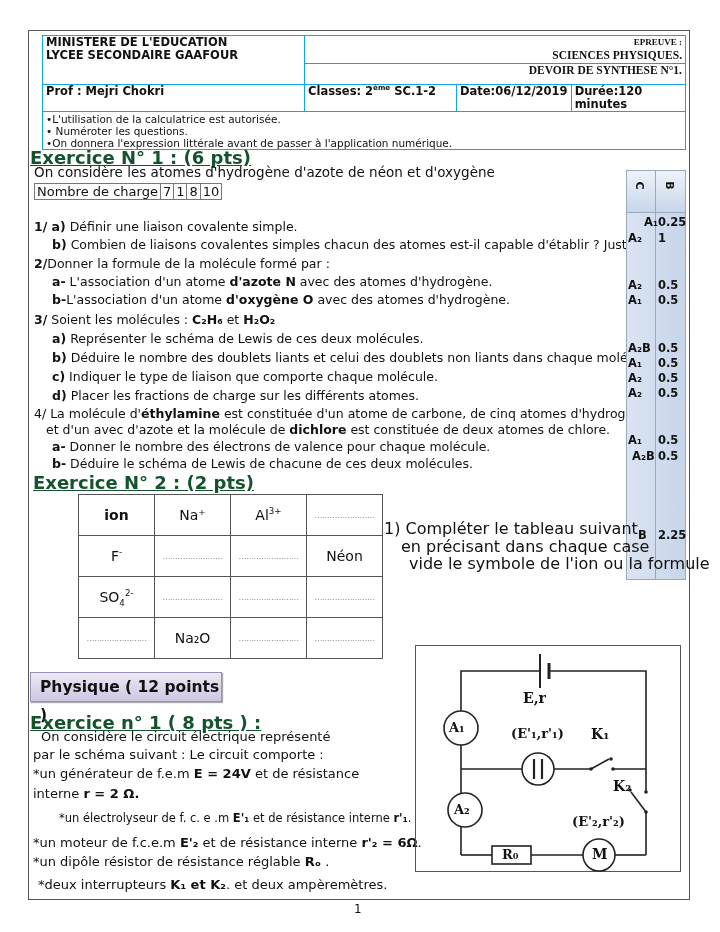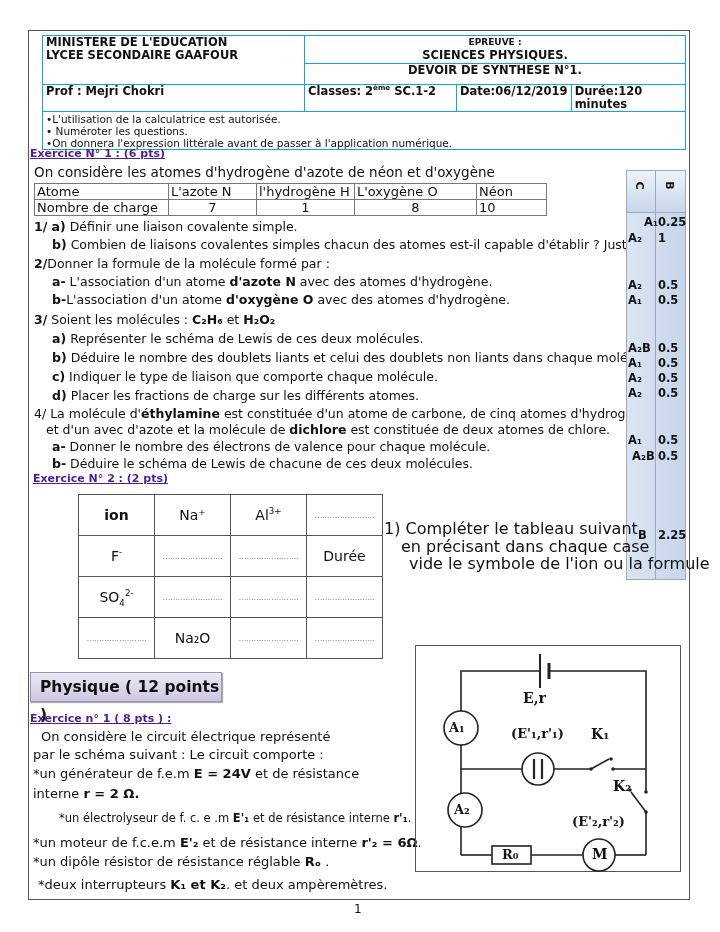--- a/index.html
+++ b/index.html
@@ -4,27 +4,27 @@
 <style>
   * { box-sizing: border-box; margin: 0; padding: 0; }
   html, body { width: 720px; height: 932px; background: #ffffff; overflow: hidden; }
   body { position: relative; font-family: "DejaVu Sans", "Liberation Sans", sans-serif; color: #111; }
   .abs { position: absolute; }
   .page-frame { left: 28px; top: 30px; width: 662px; height: 870px; border: 1.5px solid #555; }
 
   
   .hdr { left: 42px; top: 35px; width: 644px; border-collapse: collapse; font-size: 11.5px; font-weight: bold; }
   .hdr td { border: 1px solid #0ea5e9; padding: 0 3px; vertical-align: top; line-height: 13px; }
-  .hdr .c { text-align: center; }
+  .hdr .c { text-align: right; font-family: Liberation Serif, serif; }
   .hdr .small { font-size: 9px; }
   .hdr .rules { font-weight: normal; font-size: 10.5px; line-height: 12px; padding-top: 1px; }
   sup { font-size: 0.62em; vertical-align: super; line-height: 0; }
   sub { font-size: 0.62em; vertical-align: sub; line-height: 0; }
 
-  .ex-title { color: #4c1d95; font-weight: bold; text-decoration: underline; font-size: 11px; }
+  .ex-title { color: #14532d; font-weight: bold; text-decoration: underline; font-size: 18px; }
   .txt { font-size: 12.5px; line-height: 15px; white-space: nowrap; }
   b { font-weight: bold; }
 
   
   .atoms { left: 34px; top: 183px; border-collapse: collapse; font-size: 13px; }
   .atoms td { border: 1px solid #777; padding: 0 2px; height: 16px; line-height: 15px; white-space: nowrap; }
 
   
   .grade { left: 626px; top: 170px; width: 60px; height: 410px; border: 1px solid #9aa8c0;
            background: linear-gradient(to right, #dbe4f2, #c7d5ea); }
@@ -83,27 +83,20 @@
     </td>
   </tr>
 </tbody>
   </table>
 
 <div class="abs ex-title" style="left:30px;top:147px;">Exercice N° 1 : (6 pts)</div>
 <div class="abs txt" style="left:34px;top:165px;font-size:13.5px;">On considère les atomes d'hydrogène d'azote de néon et d'oxygène</div>
 
 <table class="abs atoms">
   <tbody>
-      <tr>
-    <td style="width:134px;">Atome</td>
-    <td style="width:88px;">L'azote N</td>
-    <td style="width:98px;">l'hydrogène H</td>
-    <td style="width:122px;">L'oxygène O</td>
-    <td style="width:70px;">Néon</td>
-  </tr>
   <tr>
     <td>Nombre de charge</td>
     <td style="text-align:center;">7</td>
     <td style="text-align:center;">1</td>
     <td style="text-align:center;">8</td>
     <td>10</td>
   </tr>
 </tbody>
   </table>
 
@@ -148,21 +141,21 @@
       <tr>
     <td style="font-weight:bold;">ion</td>
     <td>Na⁺</td>
     <td><span>Al</span><sup>3+</sup></td>
     <td class="dots">……………………</td>
   </tr>
   <tr>
     <td><span>F</span><sup>-</sup></td>
     <td class="dots">……………………</td>
     <td class="dots">……………………</td>
-    <td>Durée</td>
+    <td>Néon</td>
   </tr>
   <tr>
     <td><span>SO</span><sub>4</sub><sup>2-</sup></td>
     <td class="dots">……………………</td>
     <td class="dots">……………………</td>
     <td class="dots">……………………</td>
   </tr>
   <tr>
     <td class="dots">……………………</td>
     <td>Na₂O</td>

